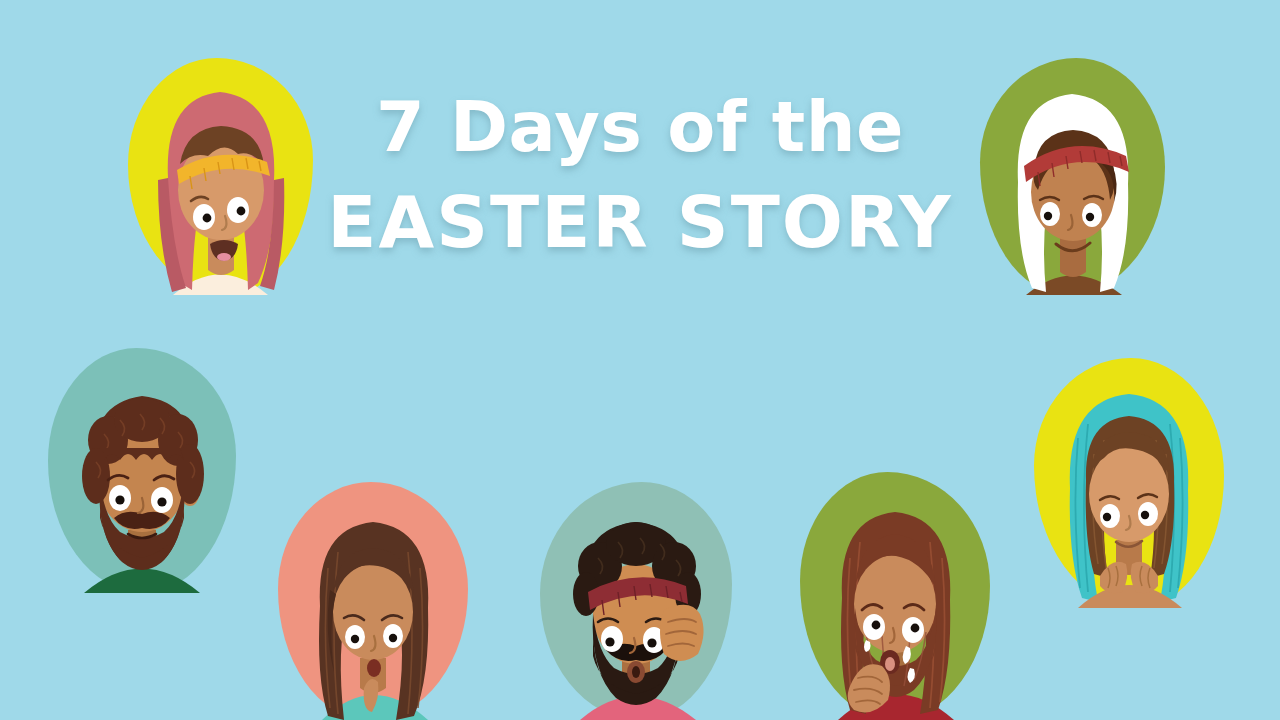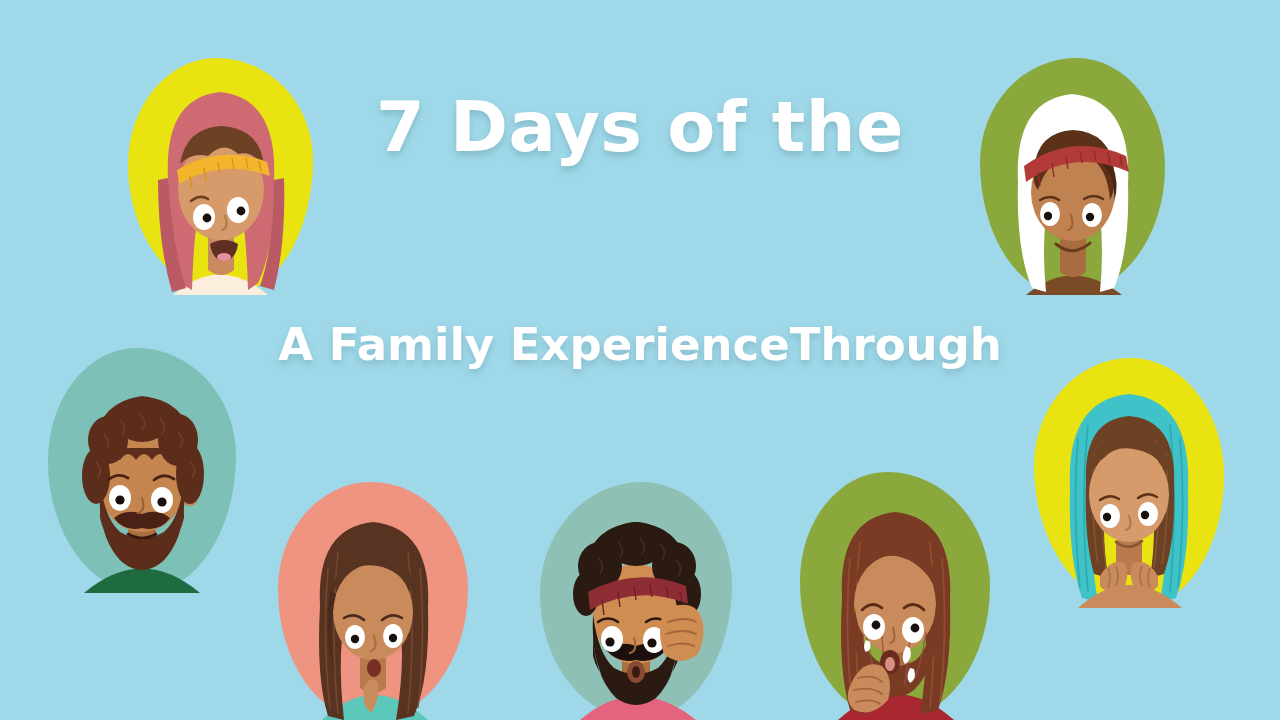--- a/index.html
+++ b/index.html
@@ -439,16 +439,16 @@
           <path d="M58 206 q16 -4 24 4"></path>
           <path d="M54 218 q18 -4 28 4"></path>
           <path d="M56 230 q16 -4 24 2"></path>
         </g>
       </svg>
     </div>
   </div>
 
   <div class="text-block">
     <div class="title-line" id="title-line-1">7 Days of the</div>
-    <div class="subtitle-line" id="subtitle-line-1">A Family ExperienceThrough</div>
+    <div class="title-line" id="title-line-2">EASTER STORY</div>
   </div>
 
 </div>
 
 </body></html>

